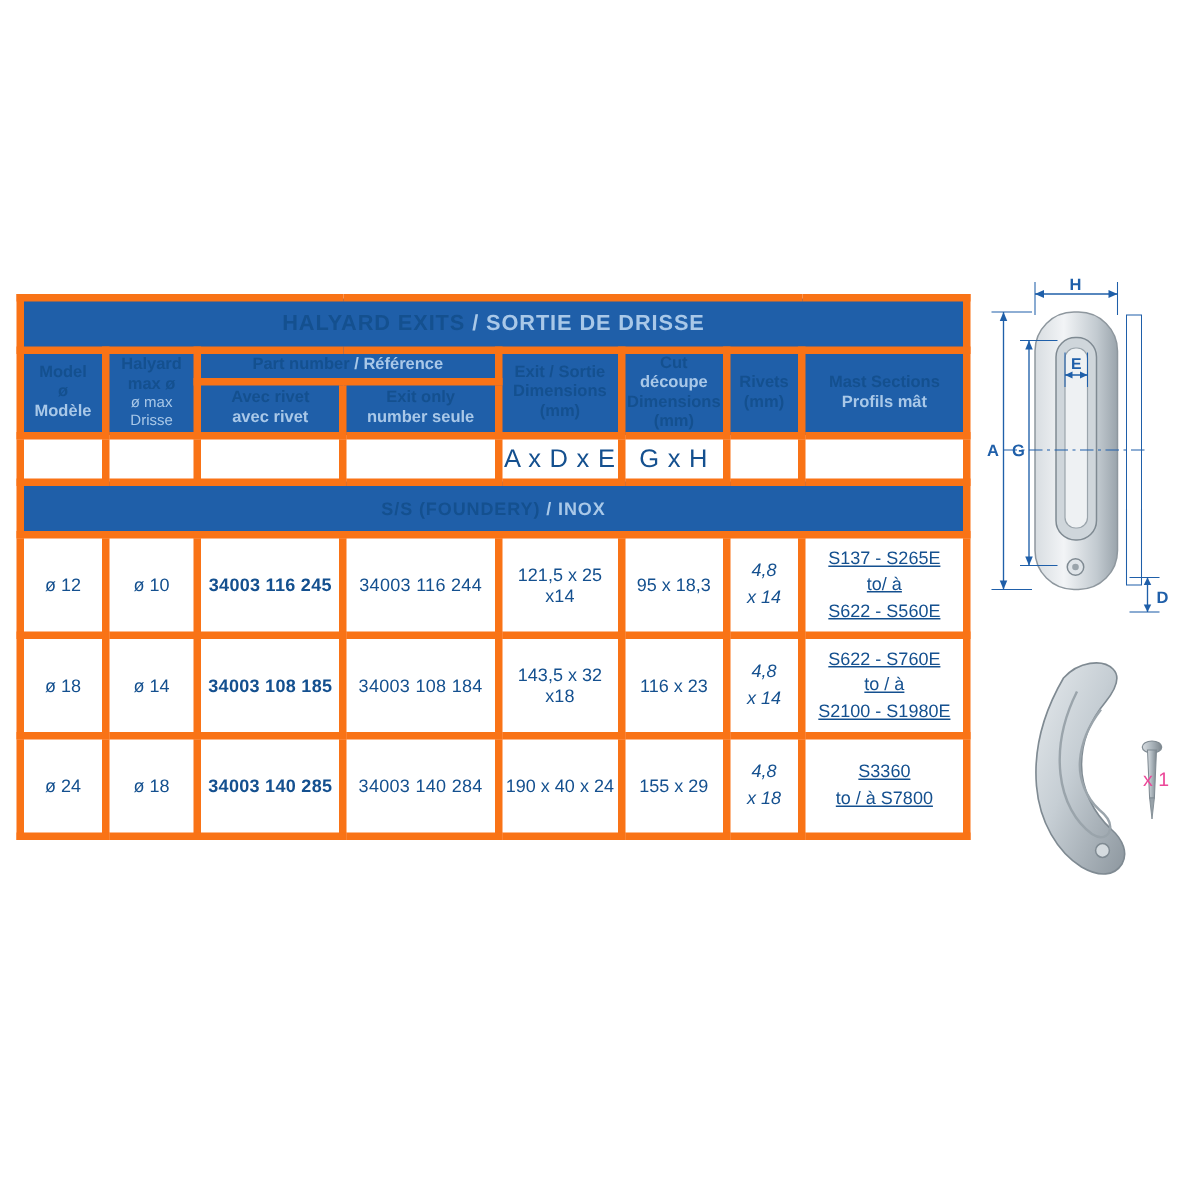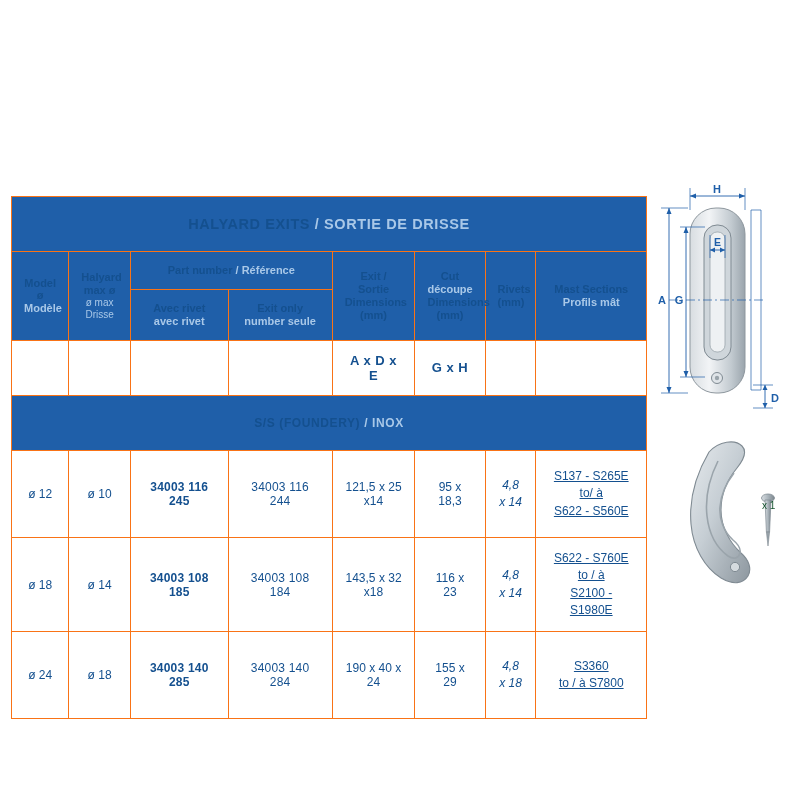--- a/index.html
+++ b/index.html
@@ -30,22 +30,22 @@
     top: 196px;
     width: 636px;
   }
   table.spec {
     border-collapse: collapse;
     width: 636px;
     table-layout: fixed;
     font-size: 11px;
   }
   table.spec td {
-    border: 1px solid #f97316;
-    padding: 12px;
+    border: 5px solid #f97316;
+    padding: 0;
     vertical-align: middle;
     text-align: center;
     color: #14508f;
   }
 
   .band {
     background: #1f5fa9;
     color: #ffffff;
     font-weight: bold;
     letter-spacing: .6px;
@@ -74,22 +74,22 @@
   .hdr .light {
     color: #a9c8e8;
     font-weight: bold;
   }
   .hdr .sm {
     font-size: 10px;
     font-weight: normal;
   }
 
   .axd {
-    font-weight: bold;
-    font-size: 13px;
+    font-weight: normal;
+    font-size: 17px;
     color: #14508f;
     height: 26px;
     letter-spacing: .5px;
   }
   .blankcell { background: #ffffff; }
 
   tr.datarow td {
     height: 62px;
     font-size: 12px;
   }
@@ -120,23 +120,23 @@
     left: 655px;
     top: 180px;
     width: 145px;
     height: 440px;
   }
   #diagram svg { display: block; }
 
   #qty {
     position: absolute;
     left: 762px;
-    top: 500px;
-    font-size: 10px;
-    color: #14532d;
+    top: 512px;
+    font-size: 13px;
+    color: #ec4899;
     font-weight: normal;
   }
 </style>
 </head>
 <body>
 
 <div id="page">
 
   <div id="table-wrap">
     <table class="spec">

